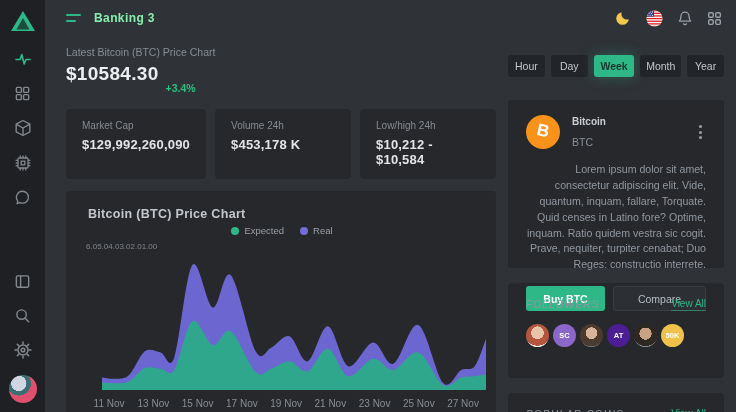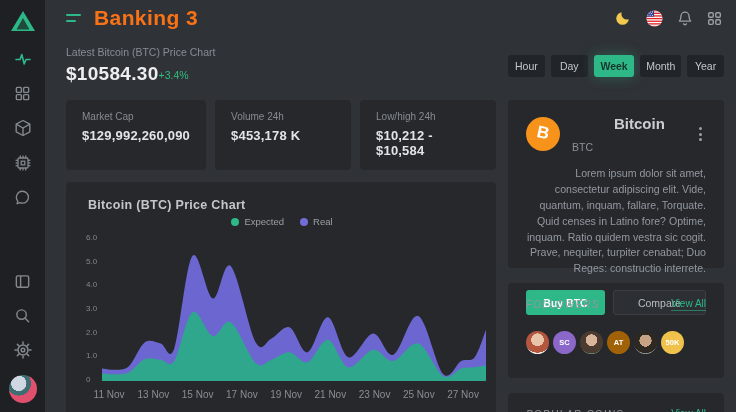--- a/index.html
+++ b/index.html
@@ -16,86 +16,86 @@
   .side-bottom { margin-top:auto; display:flex; flex-direction:column; align-items:center; }
   .user-avatar { width:28px; height:28px; border-radius:50%; margin:16px 0 9px 0;
     background:radial-gradient(circle at 35% 30%, #cfd8e2 0 28%, #3e6e72 29% 45%, #e0506e 46% 100%); cursor:pointer; }
 
   
   .main { flex:1; display:flex; flex-direction:column; }
   .topbar { height:36px; display:flex; align-items:center; padding:0 14px 0 21px; flex-shrink:0; }
   .burger { display:flex; flex-direction:column; gap:4px; cursor:pointer; margin-right:13px; }
   .burger i { display:block; height:2px; border-radius:2px; background:#2eb888; }
   .burger i:nth-child(1){ width:15px; } .burger i:nth-child(2){ width:10px; }
-  .app-title { font-size:21px; font-weight:bold; color:#f97316; letter-spacing:.4px; }
+  .app-title { font-size:12px; font-weight:bold; color:#86efac; letter-spacing:.4px; }
   .top-icons { margin-left:auto; display:flex; align-items:center; gap:14px; }
   .top-icons > div { cursor:pointer; line-height:0; }
 
   .content { flex:1; display:flex; padding:0 12px 0 21px; }
   .col-left { flex:1; min-width:0; }
   .col-right { width:216px; margin-left:12px; flex-shrink:0; }
 
   
   .price-label { margin-top:10px; font-size:10.5px; color:#878d95; }
-  .price-row { margin-top:5px; display:flex; align-items:flex-start; }
+  .price-row { margin-top:5px; display:flex; align-items:flex-start; gap:7px; }
   .price-value { font-size:19px; font-weight:bold; color:#eceef0; letter-spacing:.3px; }
-  .price-change { font-size:10.5px; font-weight:normal; color:#2fbf7f; margin-top:6px; }
+  .price-change { font-size:10.5px; font-weight:bold; color:#2fbf7f; margin-top:19px; }
 
   
   .stat-cards { margin-top:15px; display:flex; gap:9px; }
   .stat-card { flex:1; background:#26282c; border-radius:4px; padding:11px 16px 12px; }
   .stat-label { font-size:10px; color:#858b92; }
   .stat-value { margin-top:6px; font-size:13px; font-weight:bold; color:#e2e4e7; letter-spacing:.2px; }
 
   
   .chart-card { margin-top:12px; background:#26282c; border-radius:4px; padding:16px 10px 10px 12px; height:233px; }
   .chart-title { font-size:12.5px; font-weight:bold; color:#c3c7cc; letter-spacing:.3px; padding-left:10px; }
   .legend { display:flex; justify-content:center; gap:16px; margin-top:4px; }
   .legend-item { display:flex; align-items:center; gap:5px; cursor:pointer; }
   .legend-dot { width:8px; height:8px; border-radius:50%; }
   .legend-label { font-size:9.5px; color:#9aa0a6; }
   .plot-wrap { display:flex; margin-top:4px; }
-  .y-labels { width:24px; height:150px; display:flex; flex-direction:column; justify-content:space-between; align-items:flex-start; padding:0 0 0 8px; }
+  .y-labels { width:24px; height:150px; display:flex; flex-direction:row; justify-content:space-between; align-items:flex-start; padding:0 0 0 8px; }
   .y-labels span { font-size:8px; color:#80868d; line-height:1; transform:translateY(3px); }
   .plot-area { flex:1; height:150px; }
   .plot-area svg { width:100%; height:150px; display:block; }
   .x-labels { position:relative; height:12px; margin:8px 4px 0 28px; }
   .x-labels span { position:absolute; font-size:10px; color:#888e95; transform:translateX(-40%); white-space:nowrap; }
 
   
   .range-tabs { margin-top:19px; display:flex; justify-content:flex-end; gap:6px; }
   .range-tab { background:#212428; color:#c3c7cb; border:none; font-family:inherit; font-size:10.5px;
     padding:5px 0; width:38px; text-align:center; border-radius:3px; cursor:pointer; }
   .range-tab.wide { width:42px; }
   .range-tab.active { background:#2eb888; color:#17352a; font-weight:bold; box-shadow:0 0 14px rgba(46,184,136,.35); }
 
   .panel { background:#26282c; border-radius:4px; padding:15px 18px; }
   .coin-card { margin-top:23px; height:168px; }
   .coin-head { display:flex; align-items:center; }
   .btc-badge { width:34px; height:34px; border-radius:50%; background:#f7931a; position:relative; flex-shrink:0; }
   .btc-badge b { position:absolute; left:50%; top:50%; transform:translate(-50%,-54%) rotate(12deg);
     color:#fff; font-size:17px; font-weight:bold; }
   .coin-names { margin-left:12px; }
-  .coin-name { font-size:15px; font-weight:bold; color:#caced2;margin-left:42px; }
+  .coin-name { font-size:10px; font-weight:bold; color:#caced2; }
   .coin-symbol { font-size:10.5px; color:#8b9199; margin-top:9px; }
   .kebab { margin-left:auto; display:flex; flex-direction:column; gap:2.5px; cursor:pointer; padding:4px; }
   .kebab i { width:3px; height:3px; border-radius:50%; background:#9aa0a6; display:block; }
   .coin-desc { margin-top:13px; font-size:10.6px; line-height:1.5; color:#9298a0;text-align:right; }
   .coin-actions { margin-top:13px; display:flex; gap:8px; }
   .btn { border:none; border-radius:3px; font-family:inherit; font-size:10.5px; cursor:pointer; height:25px; }
   .btn-buy { flex:1; background:#2eb888; color:#fff; font-weight:bold; }
   .btn-compare { flex:1.15; background:#2c2f34; color:#b9bec4; border:1px solid #3a3e44; }
 
   .followers-card { margin-top:15px; height:95px; }
   .panel-head { display:flex; align-items:center; justify-content:space-between; }
   .panel-title { font-size:10px; letter-spacing:1.2px; color:#91979e;font-style:italic; }
   .view-all { font-size:10px; color:#2eb888; text-decoration:none; border-bottom:1px solid rgba(46,184,136,.55); padding-bottom:1px; cursor:pointer; }
   .avatars { display:flex; gap:4px; margin-top:13px; }
   .avatar { width:23px; height:23px; border-radius:50%; display:flex; align-items:center; justify-content:center;
-    font-size:7.5px; font-weight:bold; color:#fff; cursor:pointer; flex-shrink:0;margin-top:7px; }
+    font-size:7.5px; font-weight:bold; color:#fff; cursor:pointer; flex-shrink:0; }
   .avatar.photo1 { background:radial-gradient(circle at 50% 38%, #e8c4a8 0 34%, #b4563e 35% 70%, #f0ece8 71% 100%); }
   .avatar.photo2 { background:radial-gradient(circle at 50% 40%, #d8b49a 0 32%, #4a3a30 33% 72%, #6a7a6e 73% 100%); }
   .avatar.photo3 { background:radial-gradient(circle at 50% 42%, #c8a284 0 34%, #2e2822 35% 70%, #8a8d90 71% 100%); }
 
   .coins-card { margin-top:15px; height:60px; }
 </style>
 </head>
 <body>
 
 <div class="app">
@@ -344,21 +344,21 @@
 
         <div class="panel followers-card">
           <div class="panel-head">
             <span class="panel-title">FOLLOWERS</span>
             <a class="view-all">View All</a>
           </div>
           <div class="avatars">
             <div class="avatar photo1"></div>
             <div class="avatar" style="background: rgb(138, 103, 201);">SC</div>
             <div class="avatar photo2"></div>
-            <div class="avatar" style="background: #a16207;">AT</div>
+            <div class="avatar" style="background: #4c1d95;">AT</div>
             <div class="avatar photo3"></div>
             <div class="avatar" style="background: rgb(240, 194, 75);">50K</div>
           </div>
         </div>
 
         <div class="panel coins-card">
           <div class="panel-head">
             <span class="panel-title">POPULAR COINS</span>
             <a class="view-all">View All</a>
           </div>

